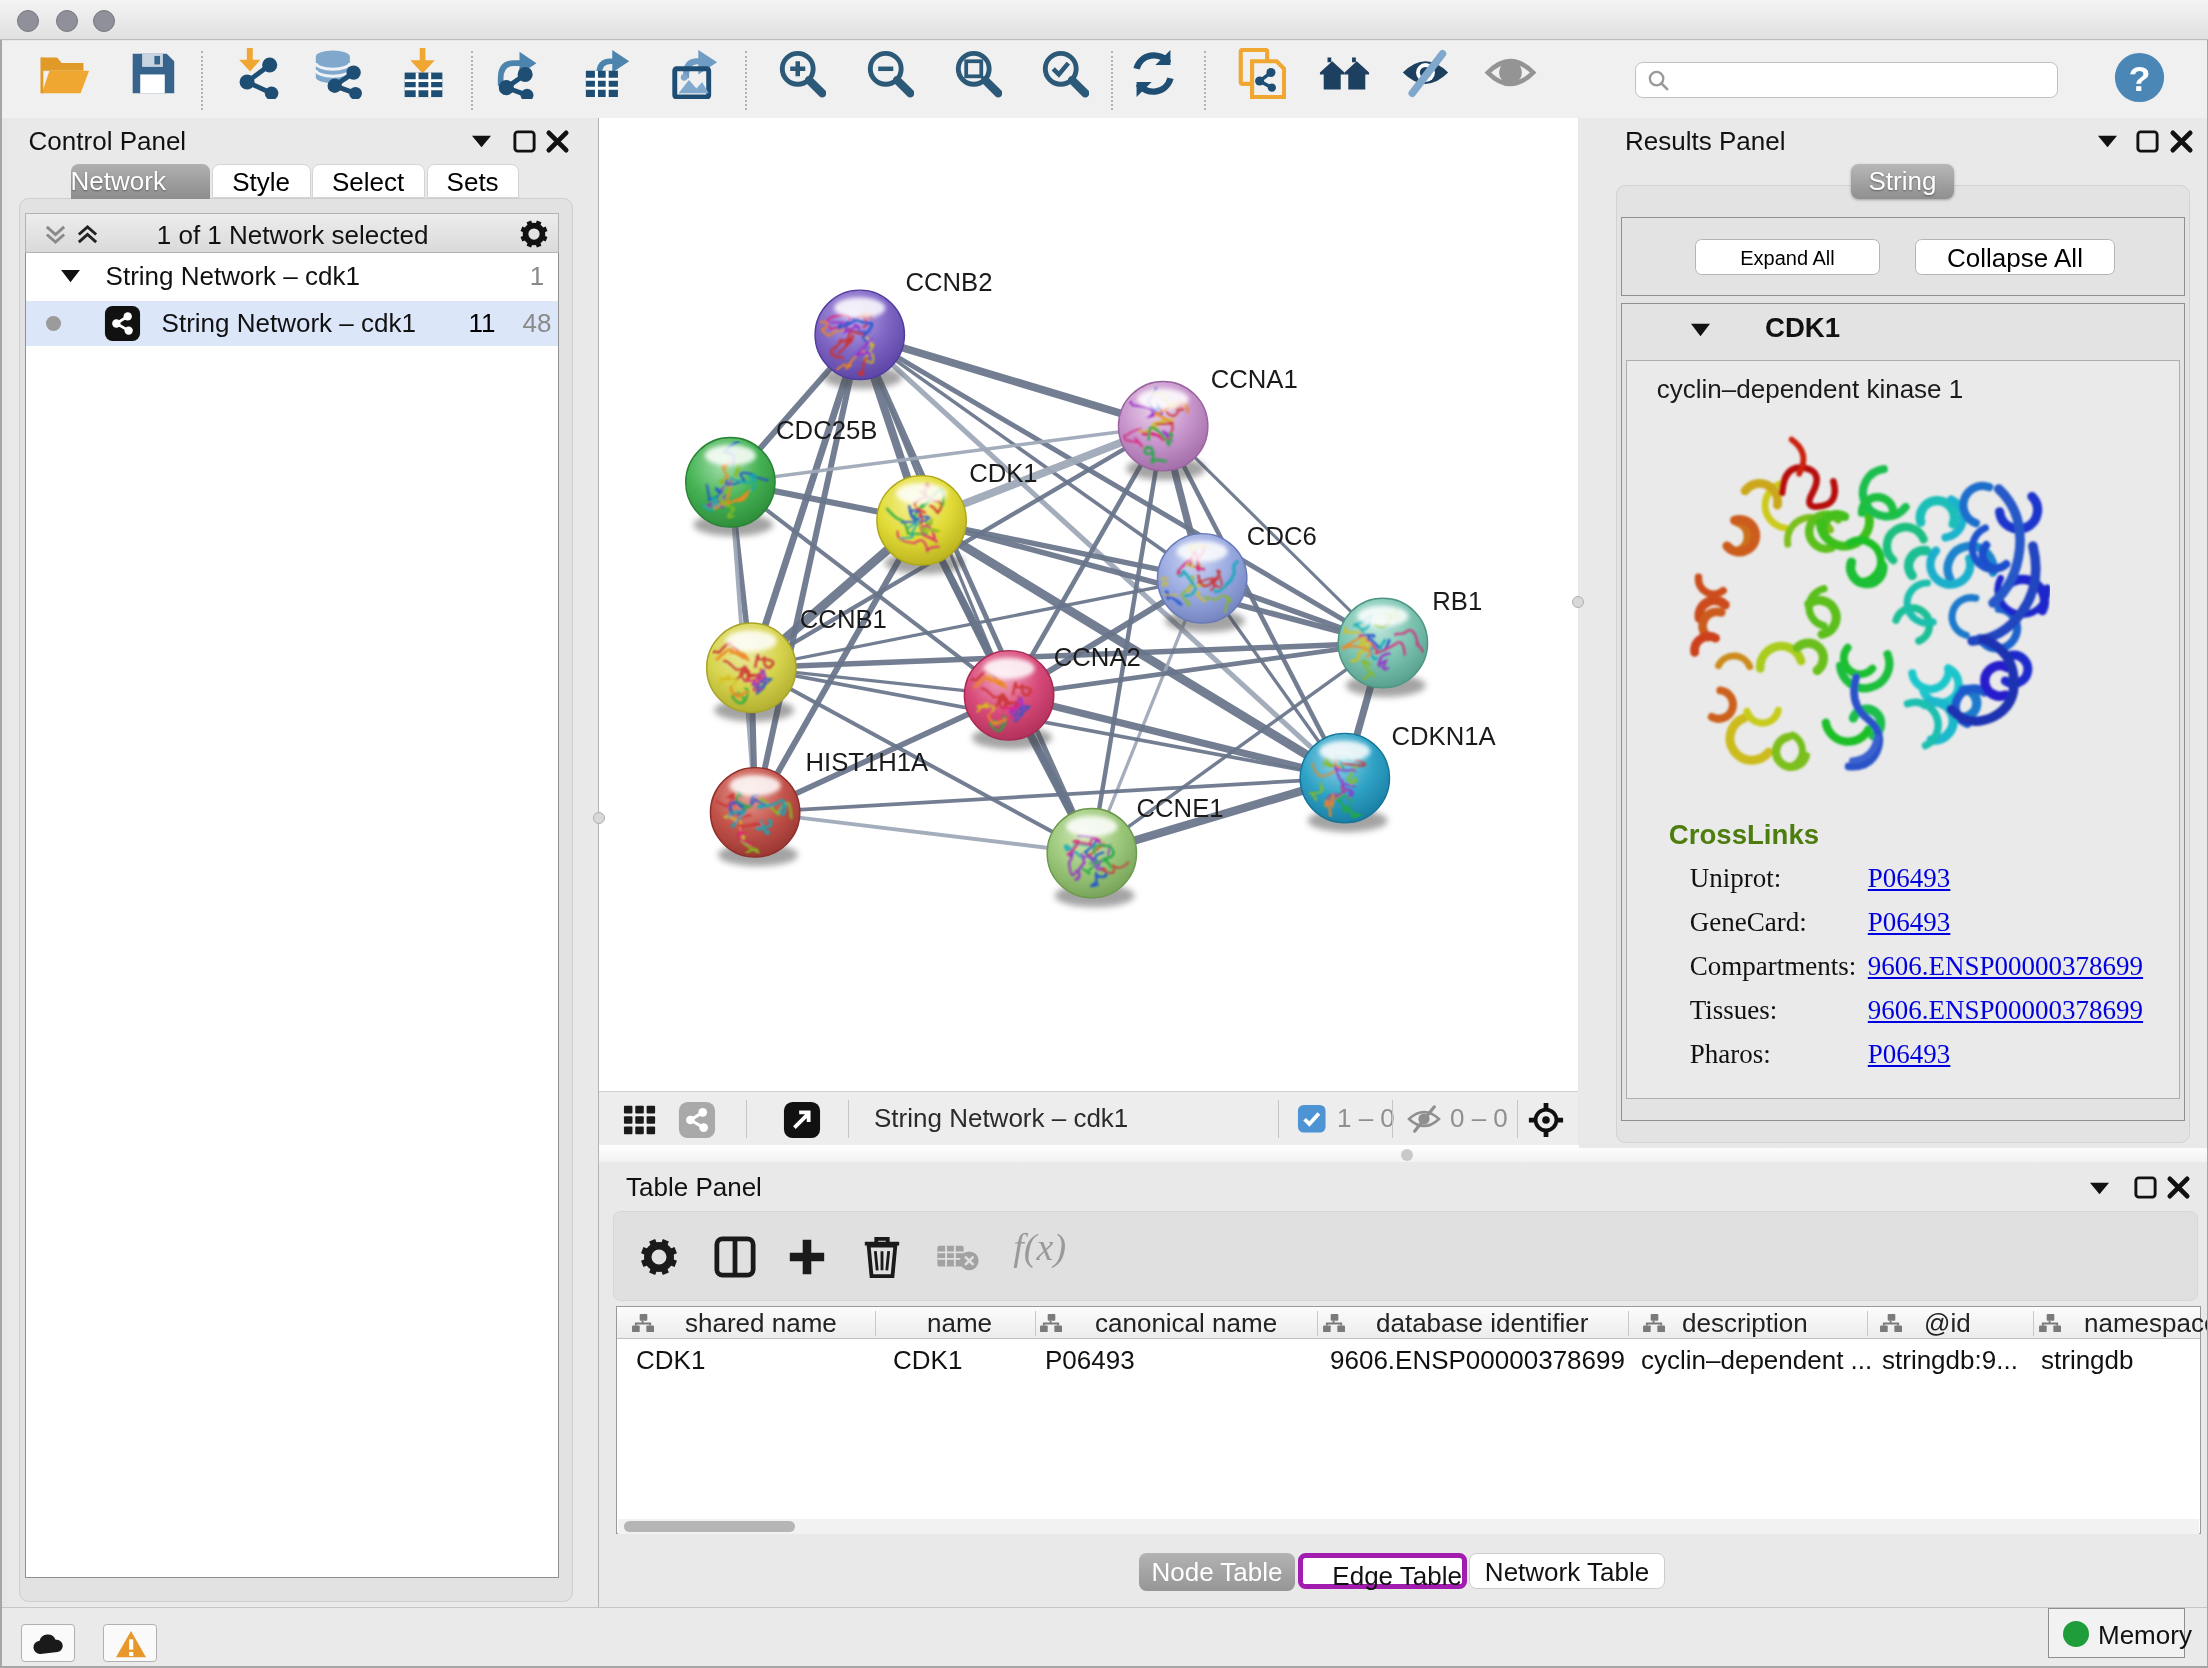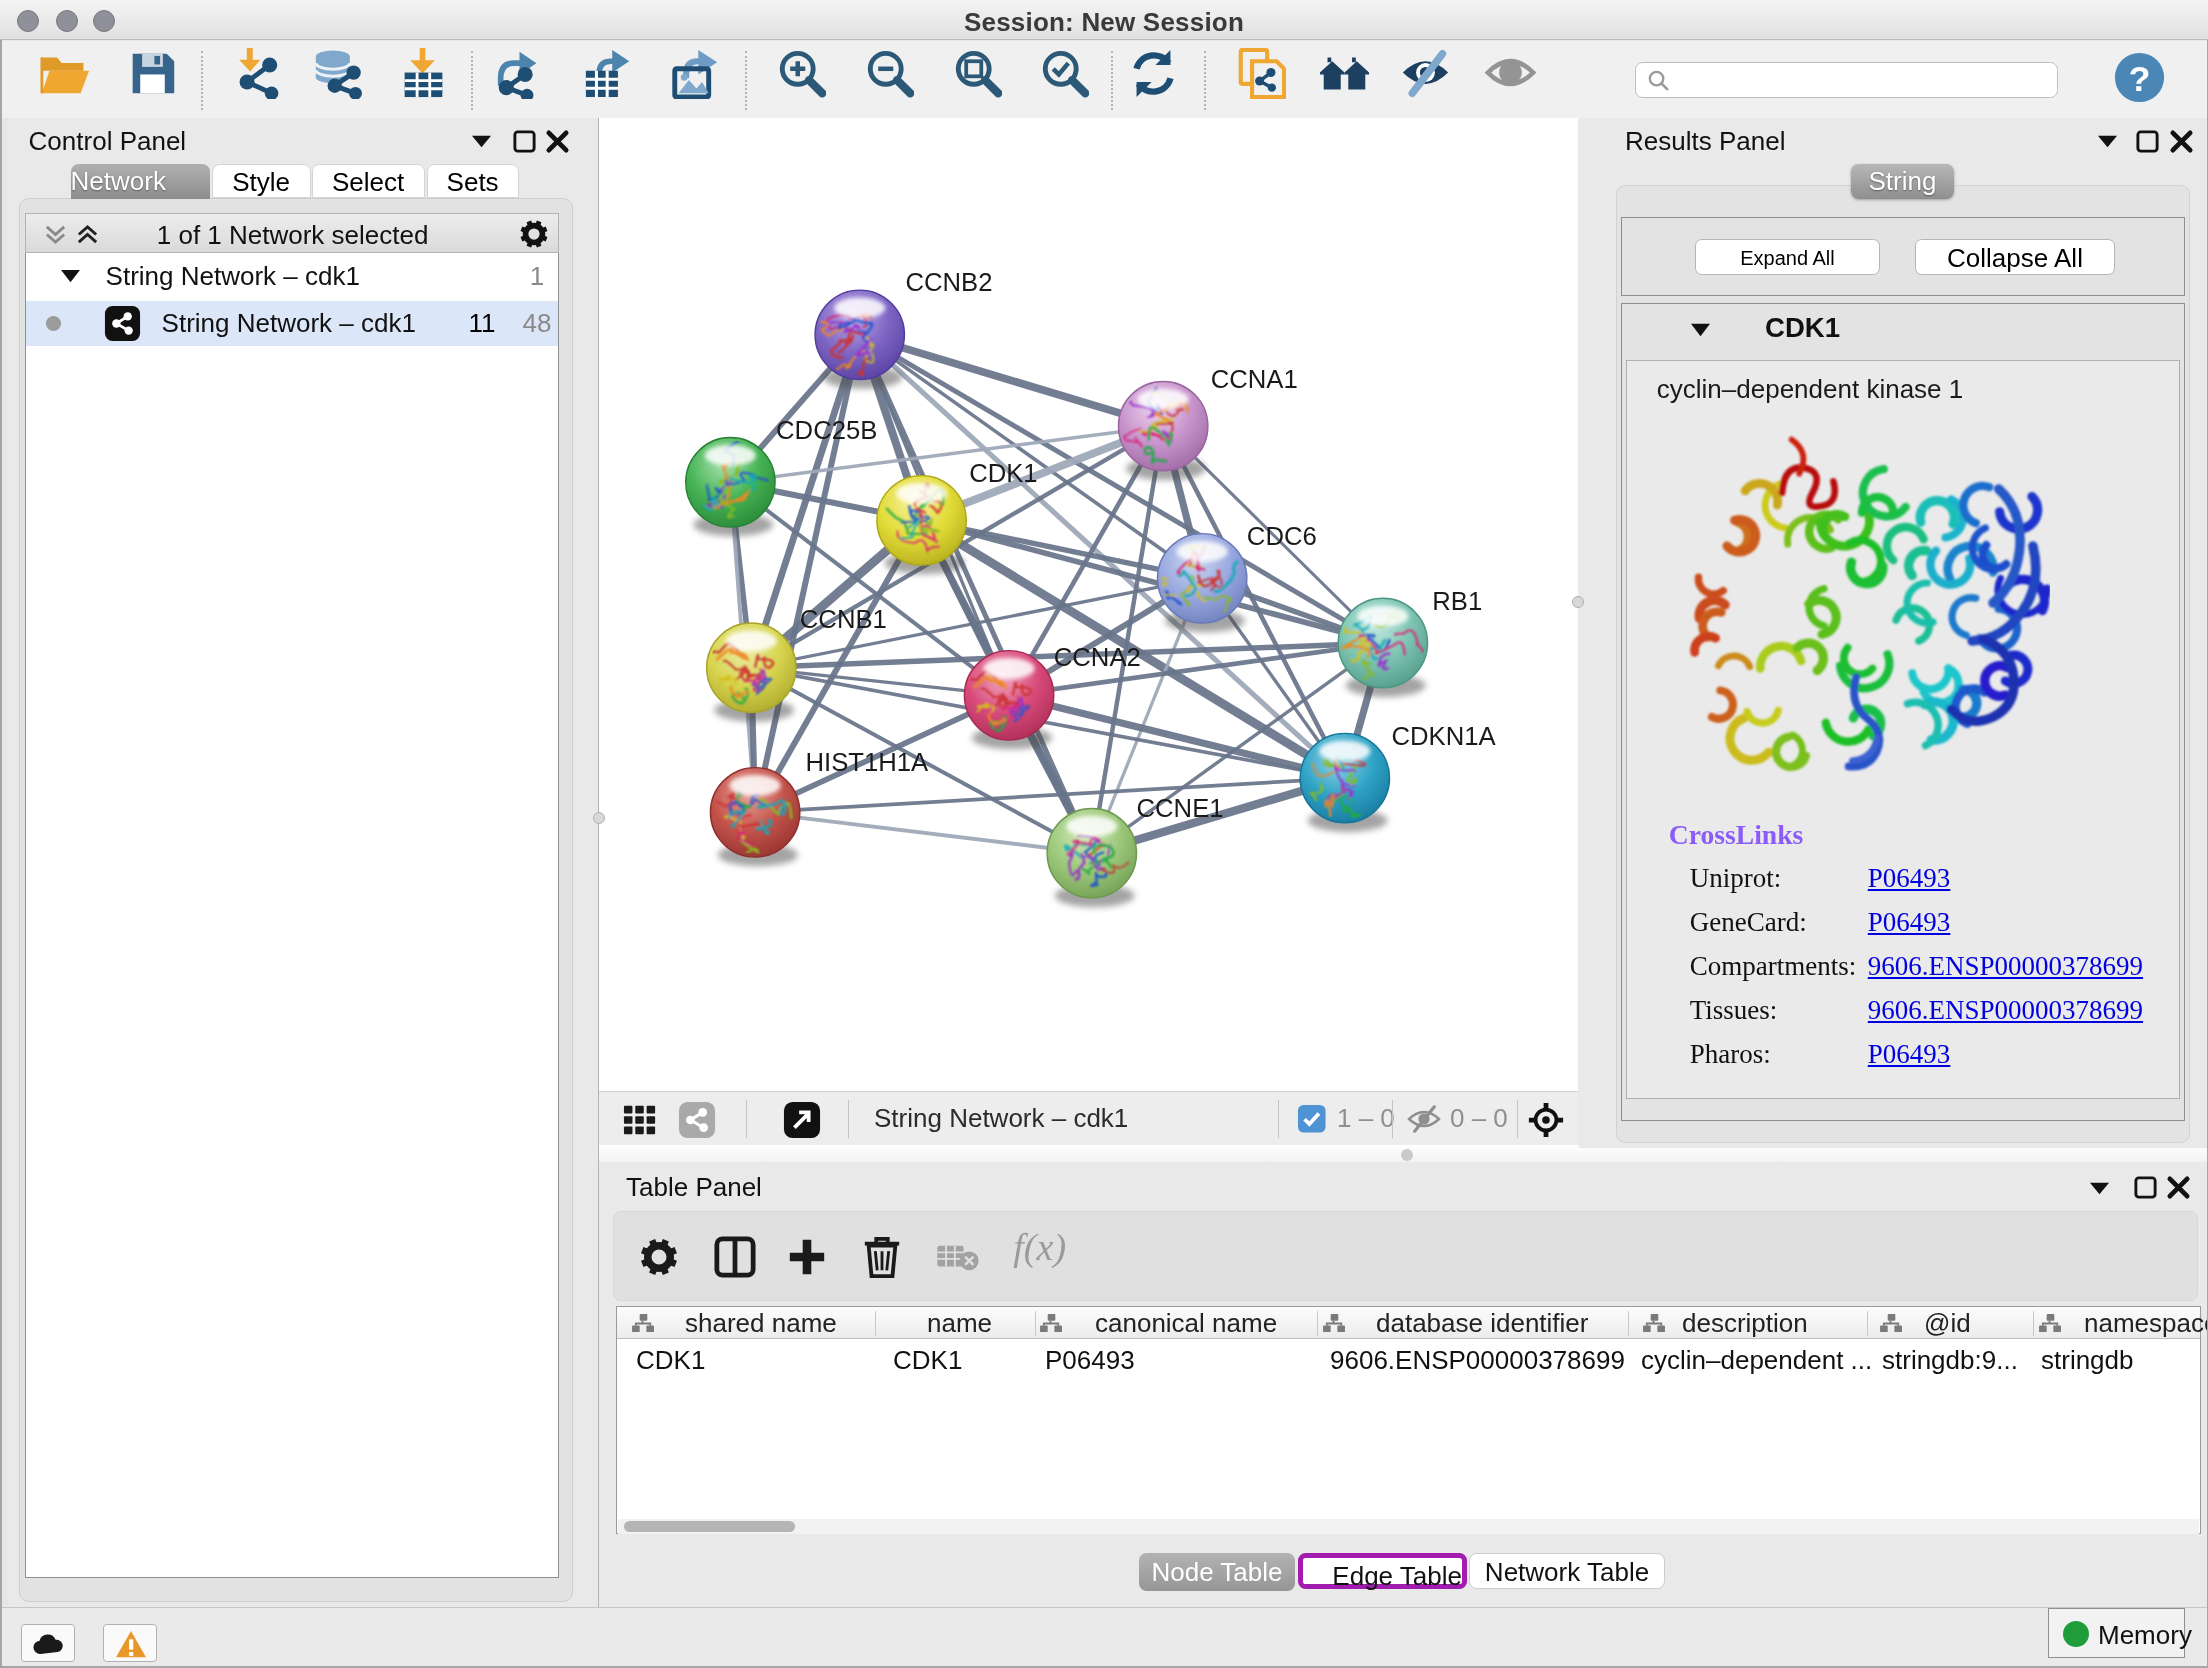--- a/index.html
+++ b/index.html
@@ -29,21 +29,20 @@
     border-top:1px solid #c6c6c6; }
   .colh { top:1px; font-size:26px; color:#222; }
   .cold { top:3.8px; height:25px; border-left:1px solid #c8c8c8; }
 </style>
 </head>
 <body>
   <div class="abs titlebar">
     <div class="tl" style="left:17px"></div>
     <div class="tl" style="left:56px"></div>
     <div class="tl" style="left:93px"></div>
-    <div class="wtitle">Session: New Session</div>
   </div>
   <div class="abs toolbar" id="toolbar">
     <svg class="ticon" style="left:38px" width="55" height="51" viewBox="0 0 29 27">
       <path d="M2 5 h8 l2.5 3 H24 v4 H2 z" fill="#e09a28"></path>
       <path d="M2 24 L6 12 h21 l-4.5 12 z" fill="#f0a732"></path>
       <path d="M2 24 V5" stroke="#e09a28" stroke-width="1.5"></path>
     </svg>
     <svg class="ticon" style="left:127px" width="51" height="51" viewBox="0 0 27 27">
       <path d="M3 3 h18 l4 4 v17 H3 z" fill="#36648c"></path>
       <rect x="8" y="3" width="11" height="7" fill="#c8d4e0"></rect>
@@ -727,21 +726,21 @@
             <path d="M134 227 A16 16 0 1 1 155 251" stroke="#6bbf1c" stroke-width="9.7"></path>
             <path d="M118 64 q2 -30 24 -26 q20 4 8 26 q-10 18 10 14 q18 -4 12 -26" stroke="#b81010" stroke-width="7"></path>
             <path d="M128 8 q20 14 8 36" stroke="#cc2010" stroke-width="6"></path>
             <path d="M346 60 q26 24 22 64 q-4 36 -28 56" stroke="#2858c8" stroke-width="10"></path>
             <path d="M382 120 q10 40 -12 70 q-20 28 -52 30" stroke="#2344c0" stroke-width="10"></path>
             <path d="M330 218 q30 12 32 42 q2 28 -22 40 q-26 12 -44 -8" stroke="#1b32b0" stroke-width="10"></path>
             <path d="M196 258 q-8 28 12 44 q18 14 10 34 q-8 18 -30 16" stroke="#2a52c8" stroke-width="8"></path>
             <path d="M218 322 q-4 22 -26 24" stroke="#3a62d0" stroke-width="7"></path>
           </g>
         </svg>
-        <div class="abs" style="left:42px;top:458px;font-size:27.6px;font-weight:bold;color:#8b5cf6;font-family:Liberation Serif, serif">CrossLinks</div>
+        <div class="abs" style="left:42px;top:458px;font-size:27.6px;font-weight:bold;color:#4d7c0f;font-family:Liberation Sans, sans-serif">CrossLinks</div>
         <div class="abs" style="left:63px;top:502px;width:476px;font-size:27px;color:#111;font-family:'Liberation Serif',serif">
           <div style="position:relative;height:44px"><span>Uniprot:</span><a style="position:absolute;left:178px;color:#0000e0;text-decoration:underline">P06493</a></div>
           <div style="position:relative;height:44px"><span>GeneCard:</span><a style="position:absolute;left:178px;color:#0000e0;text-decoration:underline">P06493</a></div>
           <div style="position:relative;height:44px"><span>Compartments:</span><a style="position:absolute;left:178px;color:#0000e0;text-decoration:underline">9606.ENSP00000378699</a></div>
           <div style="position:relative;height:44px"><span>Tissues:</span><a style="position:absolute;left:178px;color:#0000e0;text-decoration:underline">9606.ENSP00000378699</a></div>
           <div style="position:relative;height:44px"><span>Pharos:</span><a style="position:absolute;left:178px;color:#0000e0;text-decoration:underline">P06493</a></div>
         </div>
       </div>
     </div>
   </div>

